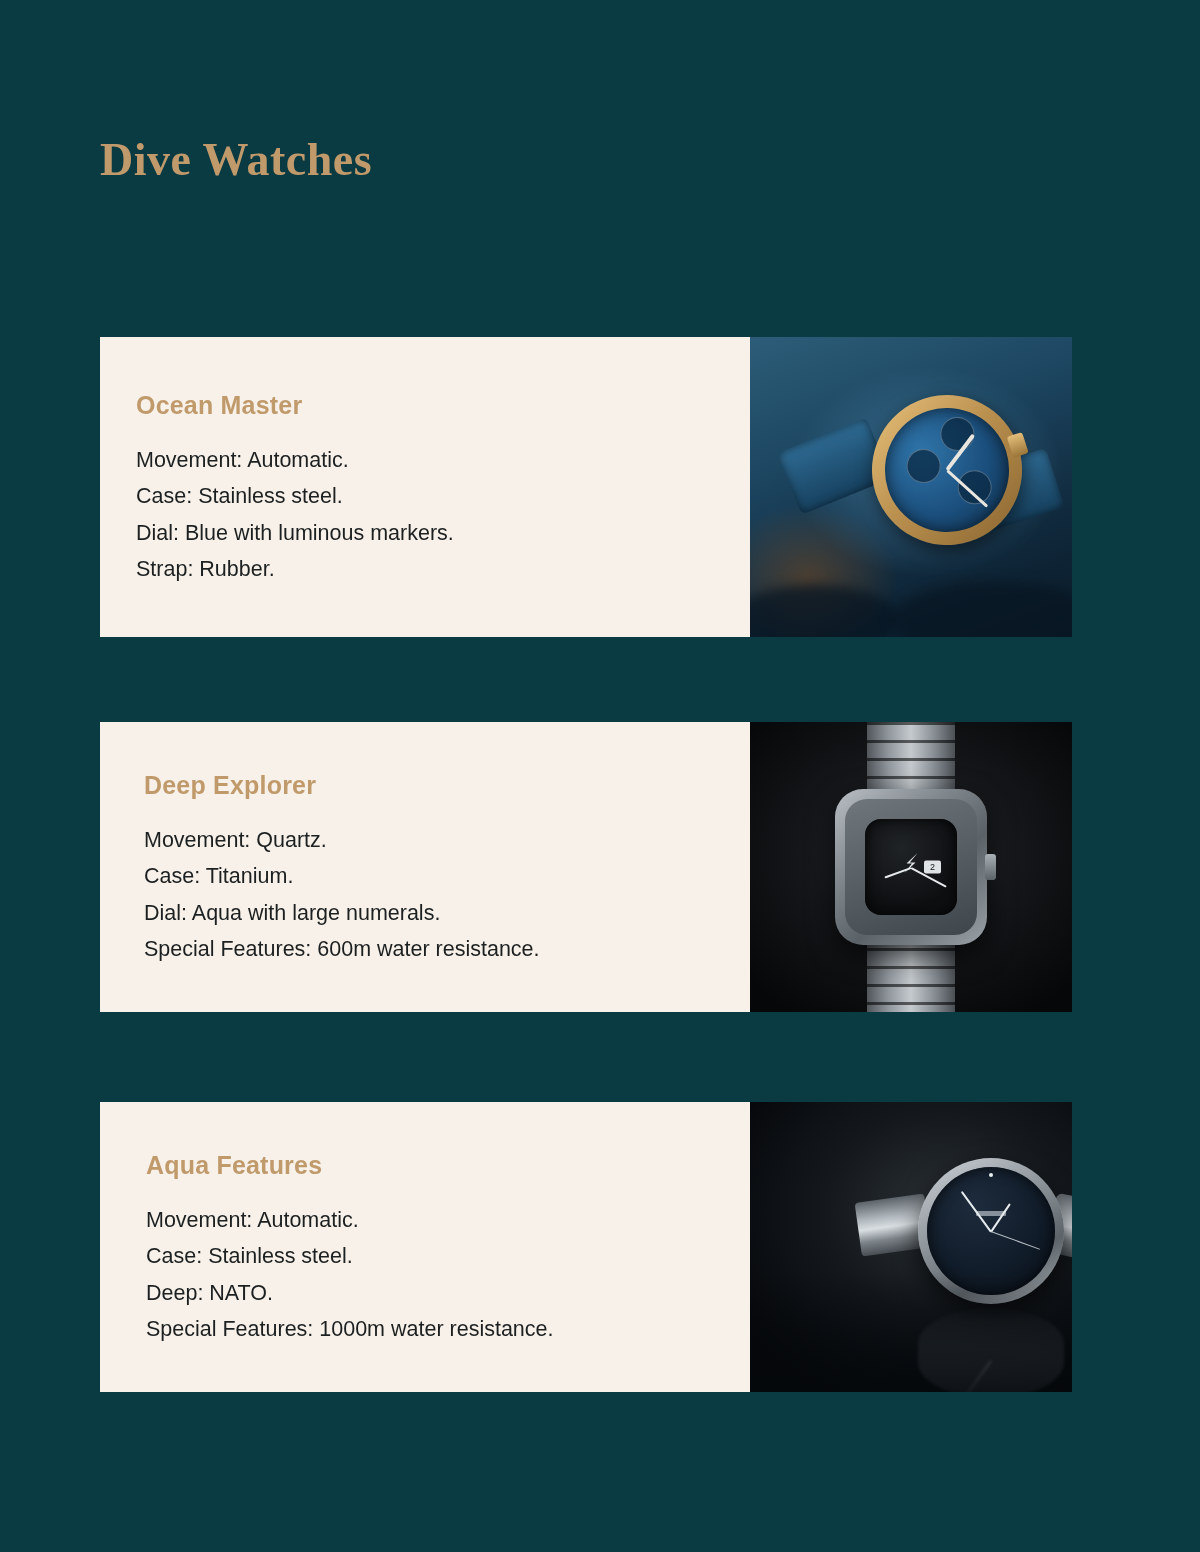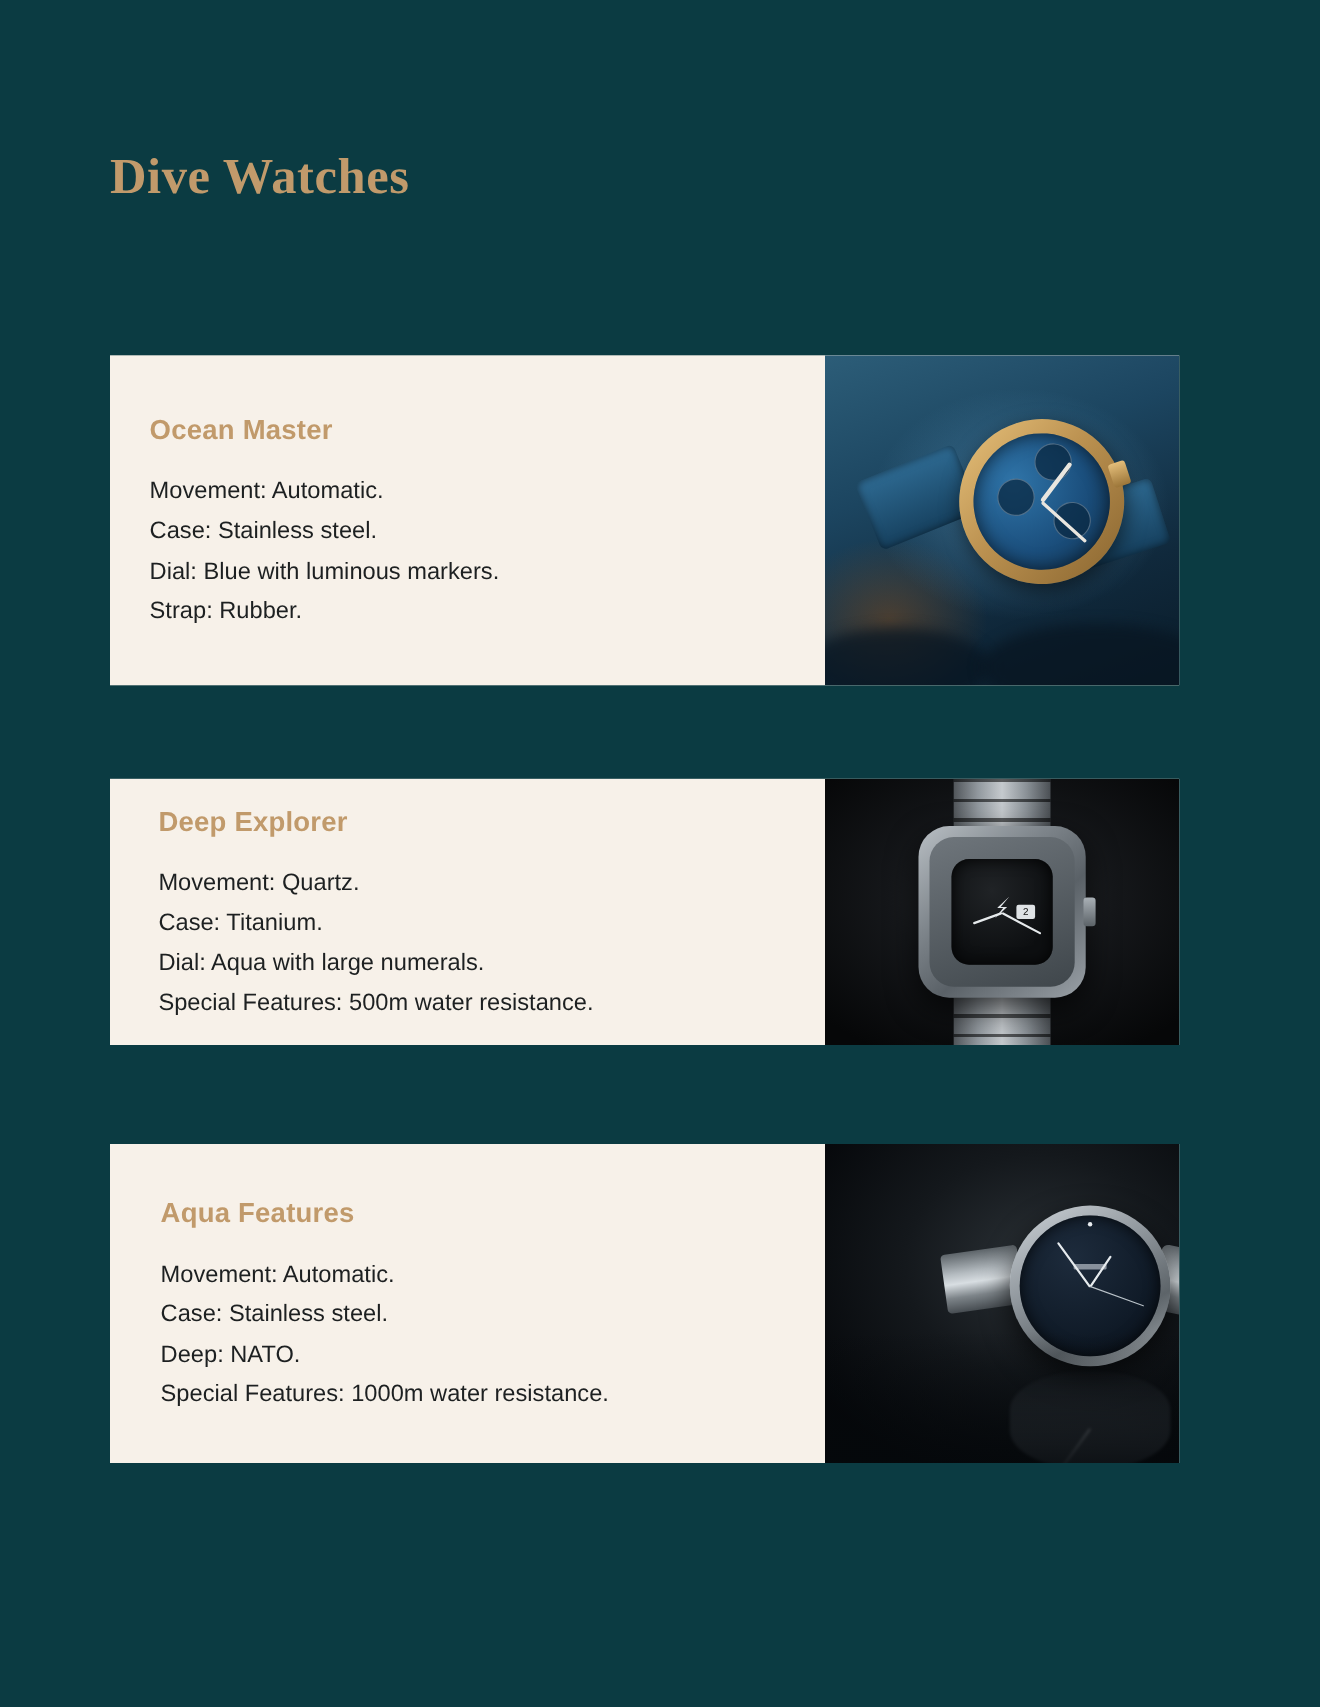--- a/index.html
+++ b/index.html
@@ -24,21 +24,21 @@
     font-weight: bold;
     font-size: 46px;
     letter-spacing: 0.5px;
     color: #c19a6b;
     line-height: 1.1;
   }
 
   .cards {
     position: absolute;
     left: 100px;
-    top: 323px;
+    top: 337px;
     width: 972px;
   }
 
   .card {
     position: relative;
     display: flex;
     background: #f7f1e9;
     width: 972px;
     overflow: hidden;
   }
@@ -312,28 +312,28 @@
           <div class="om-sub s3"></div>
           <div class="om-hand h1"></div>
           <div class="om-hand h2"></div>
         </div>
       </div>
     </div>
   </div>
 
   <div style="height:85px;"></div>
 
-  <div class="card" style="height:242px;">
+  <div class="card" style="height:290px;">
     <div class="card-text" style="padding-left:44px;">
       <h2 class="card-title">Deep Explorer</h2>
       <ul class="spec-list">
         <li>Movement: Quartz.</li>
         <li>Case: Titanium.</li>
         <li>Dial: Aqua with large numerals.</li>
-        <li>Special Features: 500m water resistance.</li>
+        <li>Special Features: 600m water resistance.</li>
       </ul>
     </div>
     <div class="card-image img-deep">
       <div class="de-brc-top">
         <div class="de-links"></div>
       </div>
       <div class="de-brc-bot">
         <div class="de-links"></div>
       </div>
       <div class="de-case">

